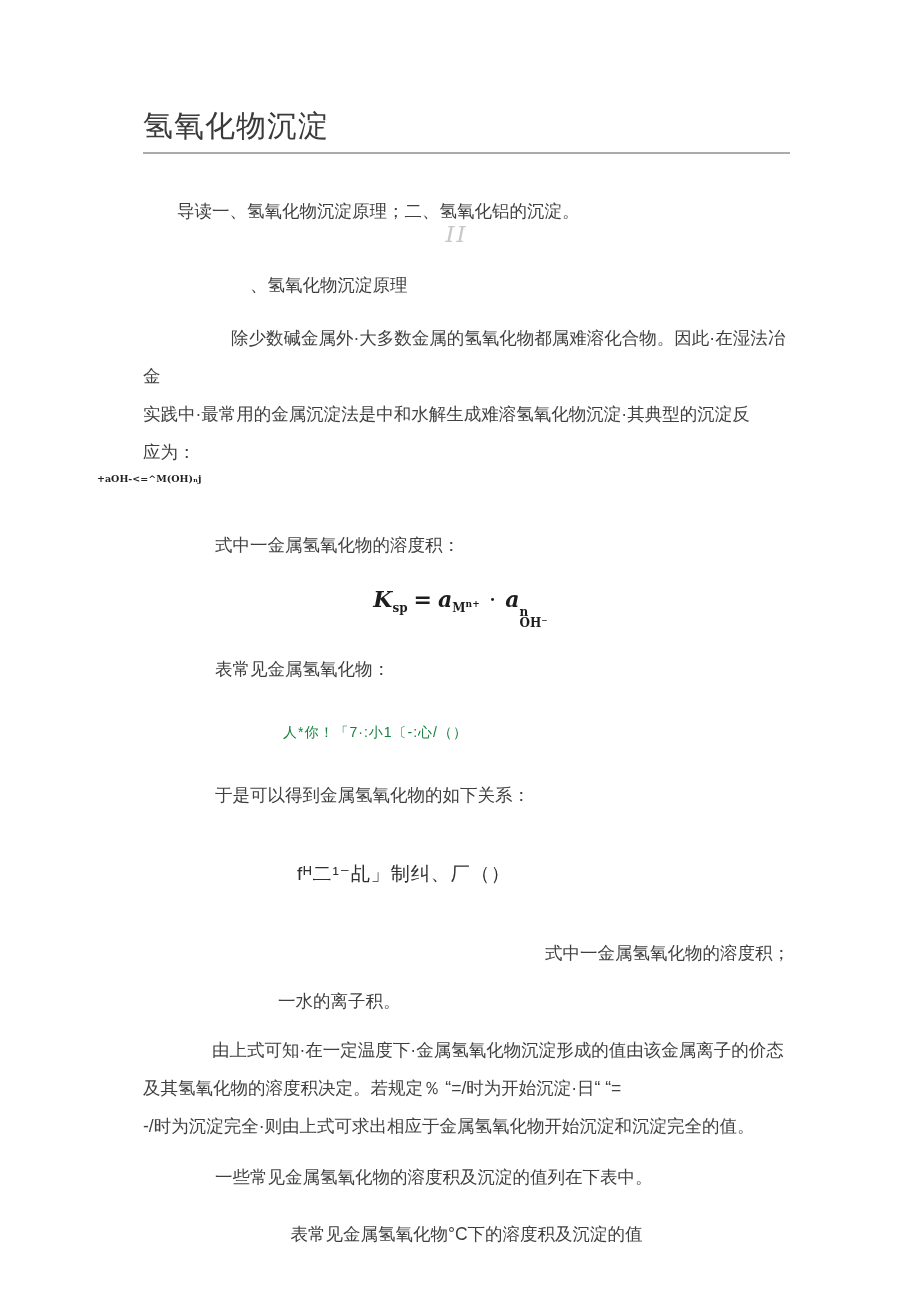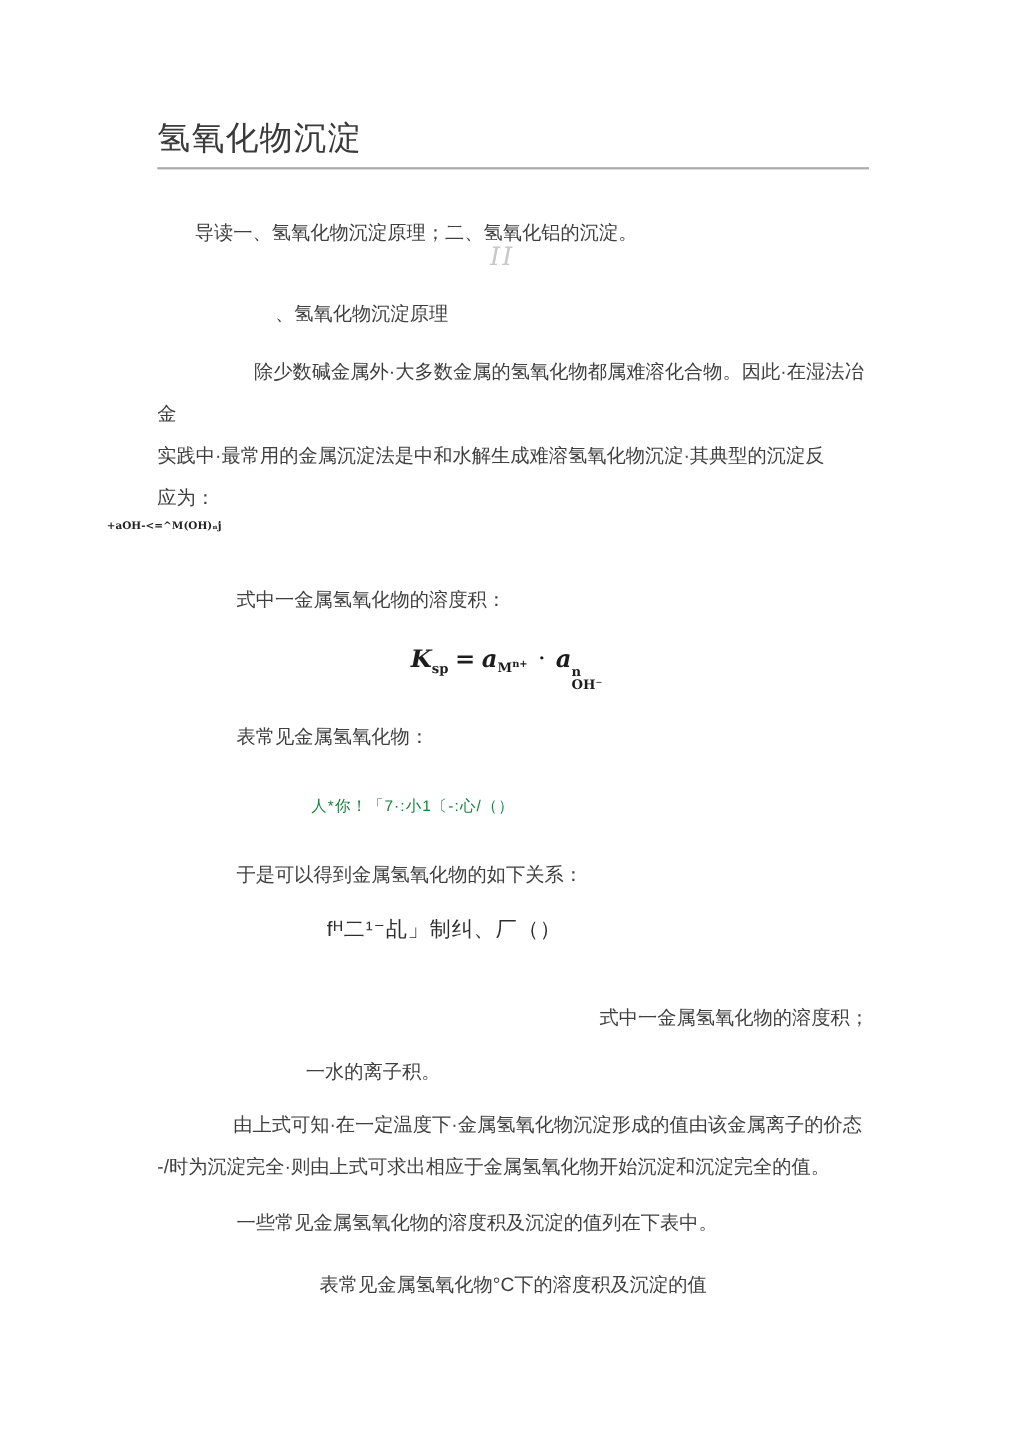--- a/index.html
+++ b/index.html
@@ -87,23 +87,23 @@
     flex-direction:column;
     align-items:flex-start;
     vertical-align:-9px;
     font-size:12px;
     line-height:11px;
     font-weight:700;
   }
   .p3{margin-top:43px;text-indent:72px;line-height:22px;}
   .f3{margin-top:40px;padding-left:140px;font-size:14px;line-height:24px;color:#15803d;letter-spacing:1px;}
   .p4{margin-top:40px;text-indent:72px;line-height:22px;}
-  .f4{margin-top:28px;padding-left:154px;font-size:19px;line-height:24px;color:#2e2e2e;letter-spacing:1px;}
+  .f4{margin-top:56px;padding-left:154px;font-size:19px;line-height:24px;color:#2e2e2e;letter-spacing:1px;}
   .p5{margin-top:56px;text-indent:72px;line-height:22px;text-align:right;}
-  .p6{margin-top:27px;padding-left:135px;line-height:22px;}
+  .p6{margin-top:27px;padding-left:135px;line-height:22px;font-family:Liberation Mono, monospace;}
   .p7{margin-top:14px;}
   .p7 .l0{text-indent:69px;}
   .p8{margin-top:21px;text-indent:72px;line-height:22px;}
   .caption{margin-top:35px;text-align:center;line-height:22px;}
 </style>
 </head>
 <body>
 
 <div class="page">
 
@@ -141,20 +141,21 @@
   <p class="p4">于是可以得到金属氢氧化物的如下关系：</p>
 
   <div class="f4">fᴴ二¹⁻乩」制纠、厂（）</div>
 
   <p class="p5">式中一金属氢氧化物的溶度积；</p>
 
   <p class="p6">一水的离子积。</p>
 
   <div class="p7 para38">
     <div class="line l0">由上式可知·在一定温度下·金属氢氧化物沉淀形成的值由该金属离子的价态</div>
+    <div class="line">及其氢氧化物的溶度积决定。若规定％ “=/时为开始沉淀·日“ “=</div>
     <div class="line">-/时为沉淀完全·则由上式可求出相应于金属氢氧化物开始沉淀和沉淀完全的值。</div>
   </div>
 
   <p class="p8">一些常见金属氢氧化物的溶度积及沉淀的值列在下表中。</p>
 
   <div class="caption">表常见金属氢氧化物°C下的溶度积及沉淀的值</div>
 
 </div>
 
 </body></html>

